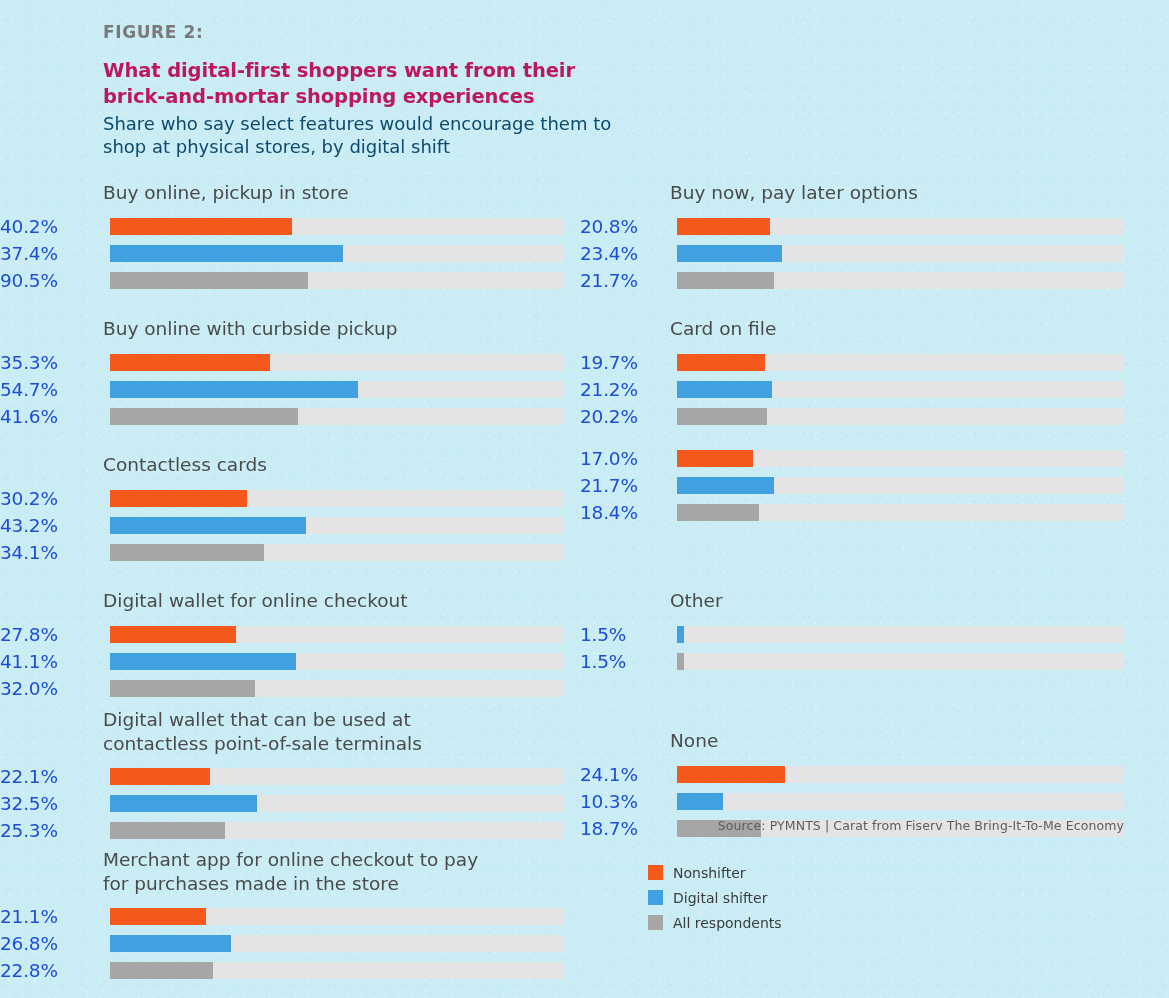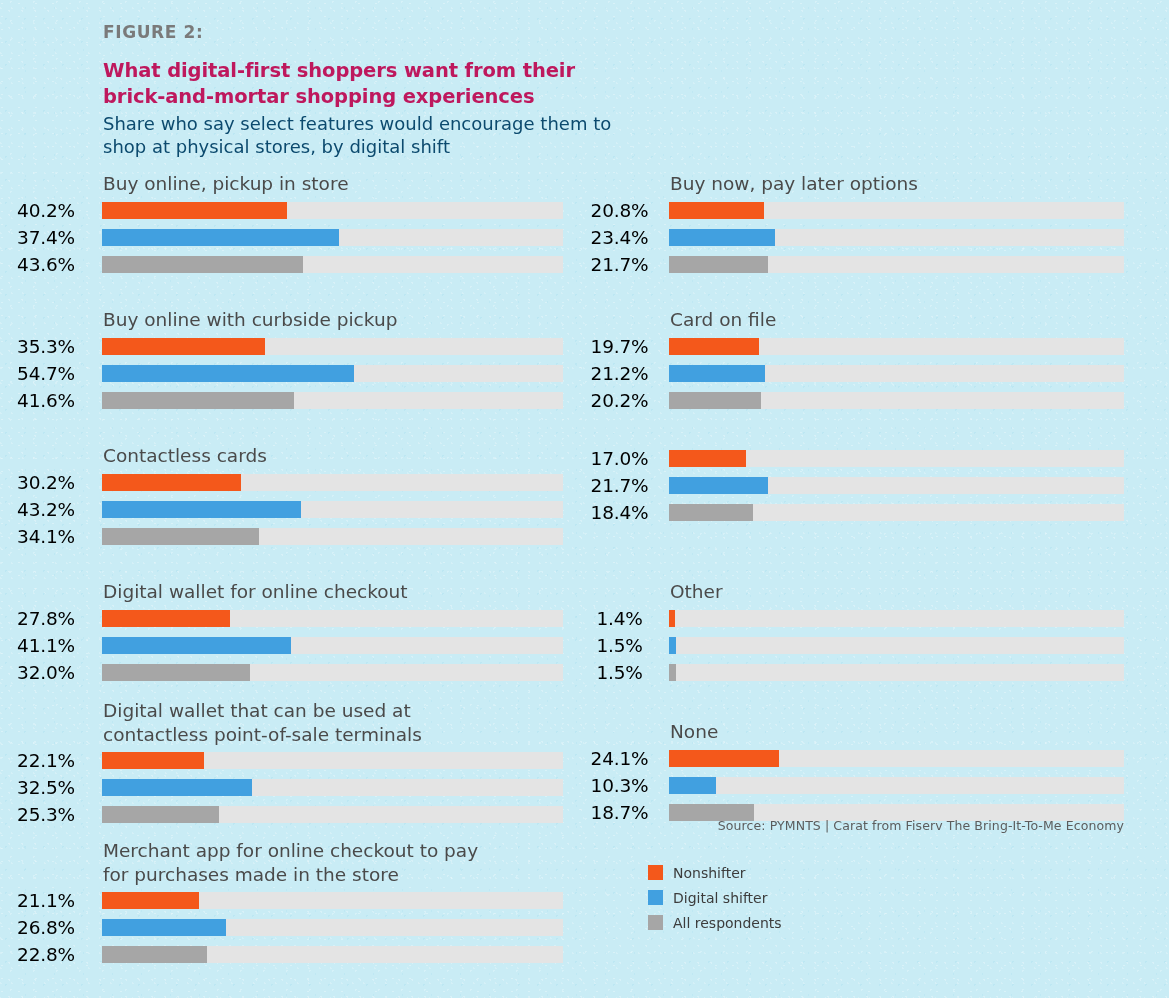--- a/index.html
+++ b/index.html
@@ -75,40 +75,40 @@
 
   .group {
     position: absolute;
     left: 0;
     width: 100%;
   }
   .group-title {
     font-size: 18.5px;
     color: #4a4a4a;
     line-height: 1.28;
-    margin: 0;
+    margin: 9px;
     font-weight: 400;
     white-space: pre-line;
   }
   
   #col-left  .group-title { margin-left: 103px; }
   #col-right .group-title { margin-left: 90px;  }
 
   .bar-row {
     display: flex;
     align-items: center;
     height: 25px;
     margin-top: 2px;
   }
   .bar-value {
     font-size: 18.5px;
-    color: #000000;
-    text-align: center;
+    color: #1d4ed8;
+    text-align: left;
     flex: 0 0 auto;
-    padding-right: 10px;
+    padding-right: 18px;
     font-weight: 400;
     letter-spacing: -0.2px;
   }
   #col-left  .bar-value { width: 92px; }
   #col-right .bar-value { width: 79px; }
 
   .bar-track {
     position: relative;
     height: 17px;
     background-color: #e4e4e4;
@@ -179,21 +179,21 @@
             <div class="bar-fill" style="width: 40.2%; background-color: rgb(244, 88, 27);"></div>
           </div>
         </div>
         <div class="bar-row">
           <span class="bar-value">37.4%</span>
           <div class="bar-track">
             <div class="bar-fill" style="width: 51.4%; background-color: rgb(65, 160, 224);"></div>
           </div>
         </div>
         <div class="bar-row">
-          <span class="bar-value">43.6%</span>
+          <span class="bar-value">90.5%</span>
           <div class="bar-track">
             <div class="bar-fill" style="width: 43.6%; background-color: rgb(166, 166, 166);"></div>
           </div>
         </div>
       </div>
       <div class="group" style="top: 308px;">
         <p class="group-title">Buy online with curbside pickup</p>
         <div class="bar-row">
           <span class="bar-value">35.3%</span>
           <div class="bar-track">
@@ -359,26 +359,20 @@
         <div class="bar-row">
           <span class="bar-value">18.4%</span>
           <div class="bar-track">
             <div class="bar-fill" style="width: 18.4%; background-color: rgb(166, 166, 166);"></div>
           </div>
         </div>
       </div>
       <div class="group" style="top: 580px;">
         <p class="group-title">Other</p>
         <div class="bar-row">
-          <span class="bar-value">1.4%</span>
-          <div class="bar-track">
-            <div class="bar-fill" style="width: 1.4%; background-color: rgb(244, 88, 27);"></div>
-          </div>
-        </div>
-        <div class="bar-row">
           <span class="bar-value">1.5%</span>
           <div class="bar-track">
             <div class="bar-fill" style="width: 1.5%; background-color: rgb(65, 160, 224);"></div>
           </div>
         </div>
         <div class="bar-row">
           <span class="bar-value">1.5%</span>
           <div class="bar-track">
             <div class="bar-fill" style="width: 1.5%; background-color: rgb(166, 166, 166);"></div>
           </div>

